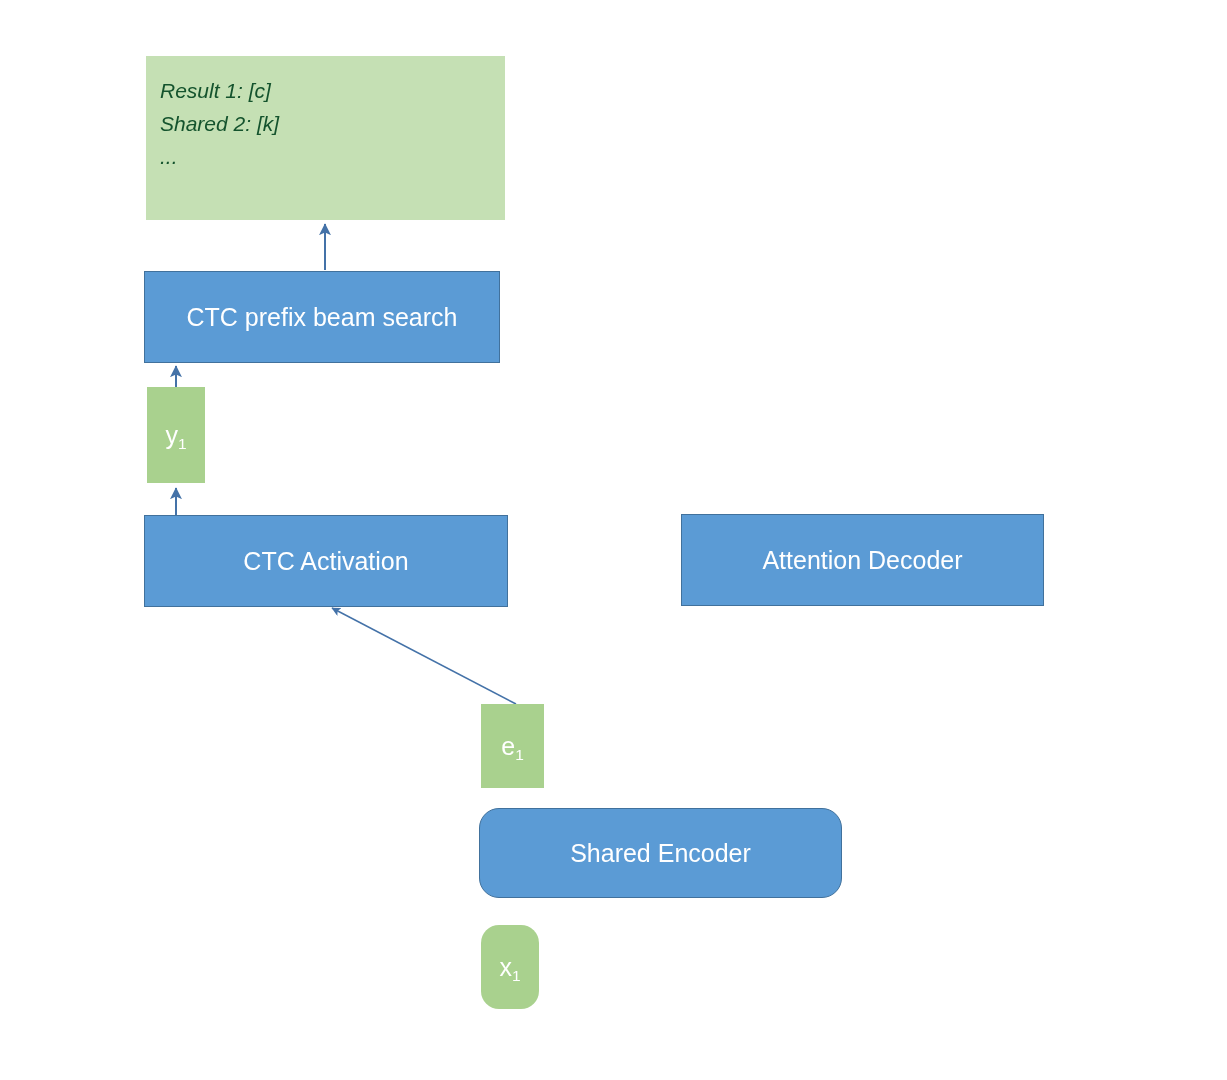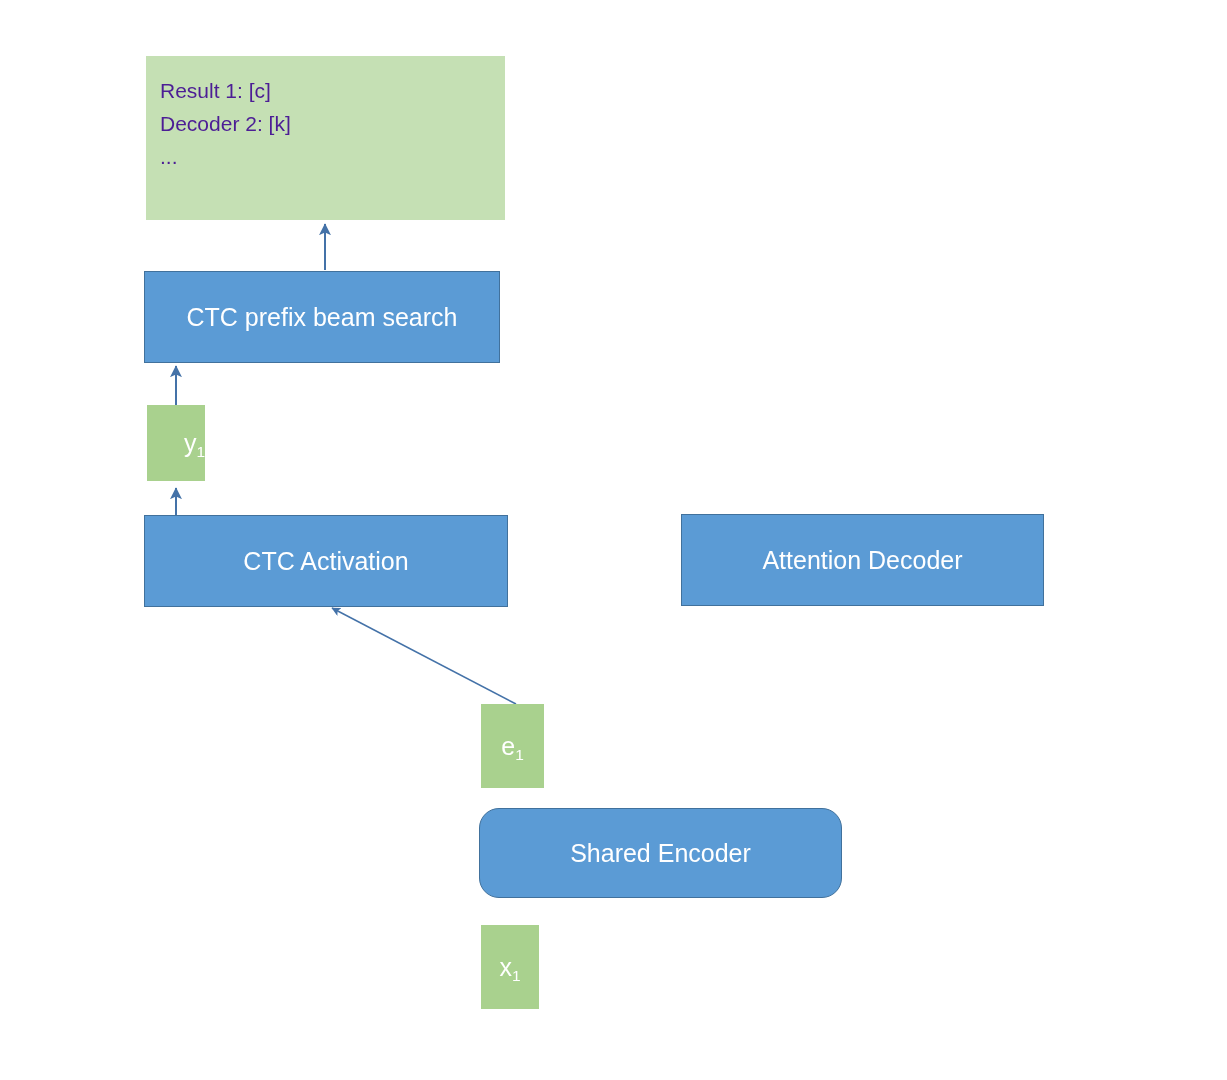--- a/index.html
+++ b/index.html
@@ -37,23 +37,24 @@
     font-size: 25px;
   }
   .node-results {
     background: #C5E0B4;
     border: none;
     display: block;
     font-size: 21px;
     padding: 22px 14px 0 14px;
   }
   .node-results .result-line {
-    color: #4c1d95;
+    color: #14532d;
     height: 33px;
     white-space: pre;
+    font-style: italic;
   }
   .sub {
     font-size: 0.62em;
     vertical-align: baseline;
     position: relative;
     top: 0.30em;
     letter-spacing: 0;
   }
   svg.edges {
     position: absolute;
@@ -80,45 +81,45 @@
 
     <line x1="176" y1="406" x2="176" y2="366" stroke="#4472A8" stroke-width="2" marker-end="url(#arrowhead)"></line>
 
     <line x1="176" y1="516" x2="176" y2="488" stroke="#4472A8" stroke-width="2" marker-end="url(#arrowhead)"></line>
 
     <line x1="516" y1="704" x2="332" y2="608" stroke="#4472A8" stroke-width="1.5" marker-end="url(#arrowhead)"></line>
   </svg>
 
   <div class="node node-results" style="left:146px; top:56px; width:359px; height:164px;">
     <div class="result-line">Result 1: [c]</div>
-    <div class="result-line">Decoder 2: [k]</div>
+    <div class="result-line">Shared 2: [k]</div>
     <div class="result-line">...</div>
   </div>
 
   <div class="node node-blue" style="left:144px; top:271px; width:356px; height:92px;">
     <span>CTC prefix beam search</span>
   </div>
 
-  <div class="node node-green-small" style="left:147px; top:405px; width:58px; height:76px;justify-content:flex-end;">
+  <div class="node node-green-small" style="left:147px; top:387px; width:58px; height:96px;">
     <span><span>y</span><span class="sub">1</span></span>
   </div>
 
   <div class="node node-blue" style="left:144px; top:515px; width:364px; height:92px;">
     <span>CTC Activation</span>
   </div>
 
   <div class="node node-blue" style="left:681px; top:514px; width:363px; height:92px;">
     <span>Attention Decoder</span>
   </div>
 
   <div class="node node-green-small" style="left:481px; top:704px; width:63px; height:84px;">
     <span><span>e</span><span class="sub">1</span></span>
   </div>
 
   <div class="node node-blue" style="left:479px; top:808px; width:363px; height:90px;border-radius:20px;">
     <span>Shared Encoder</span>
   </div>
 
-  <div class="node node-green-small" style="left:481px; top:925px; width:58px; height:84px;">
+  <div class="node node-green-small" style="left:481px; top:925px; width:58px; height:84px;border-radius:18px;">
     <span><span>x</span><span class="sub">1</span></span>
   </div>
 
 </div>
 
 </body></html>

